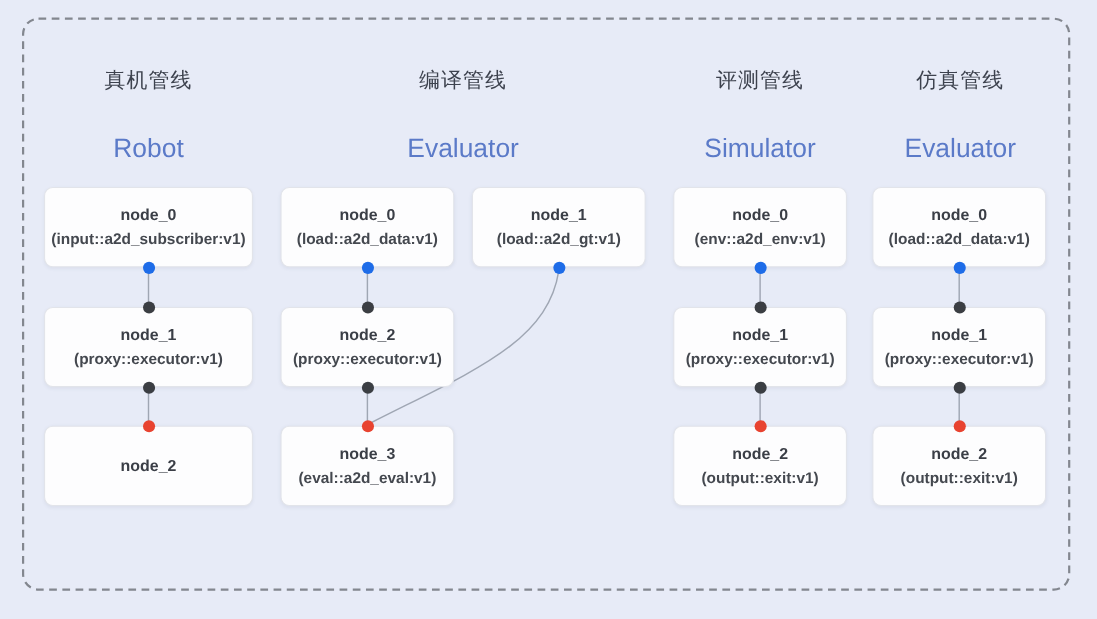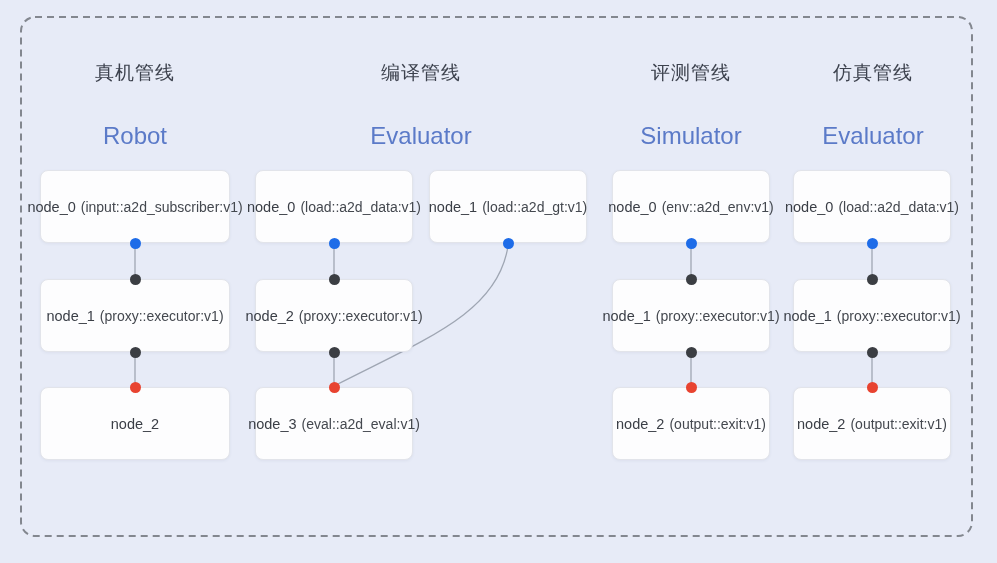--- a/index.html
+++ b/index.html
@@ -40,26 +40,27 @@
     z-index: 1;
   }
   .node {
     position: absolute;
     height: 73px;
     background: #fdfdfe;
     border: 1px solid #e2e4ea;
     border-radius: 8px;
     box-shadow: 0 1px 3px rgba(70, 80, 110, 0.07);
     display: flex;
-    flex-direction: row;
+    flex-direction: column;
     align-items: center;
     justify-content: center;
     gap: 5px;
     z-index: 1;
     box-sizing: border-box;
+    font-weight: bold;
   }
   .node-name {
     font-size: 14.5px;
     color: #3a3e46;
   }
   .node-type {
     font-size: 14px;
     color: #44484f;
   }
   .dot {

